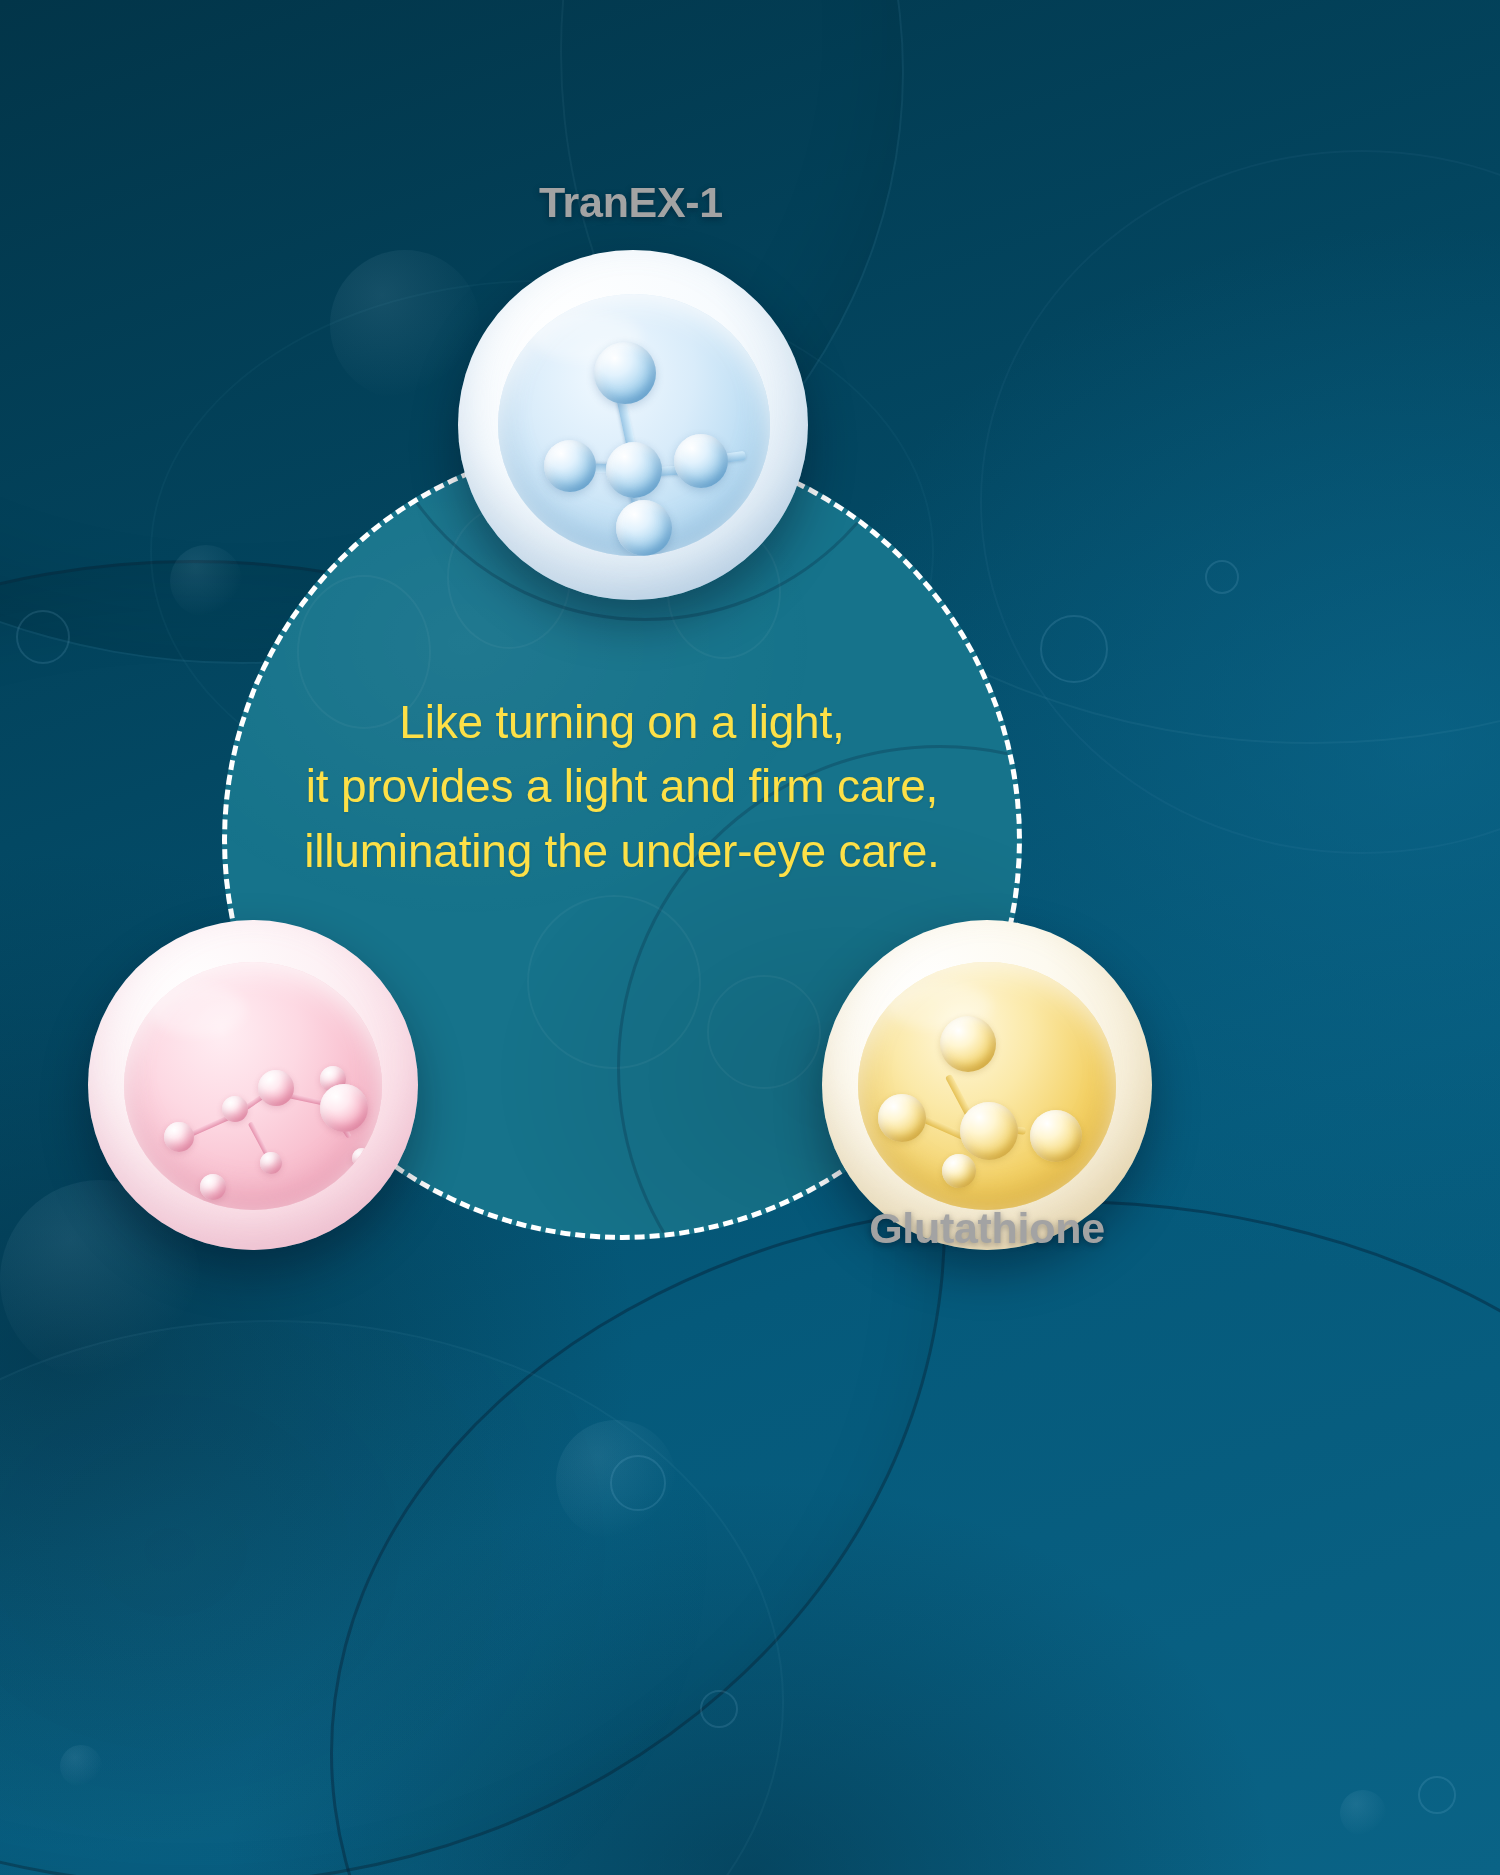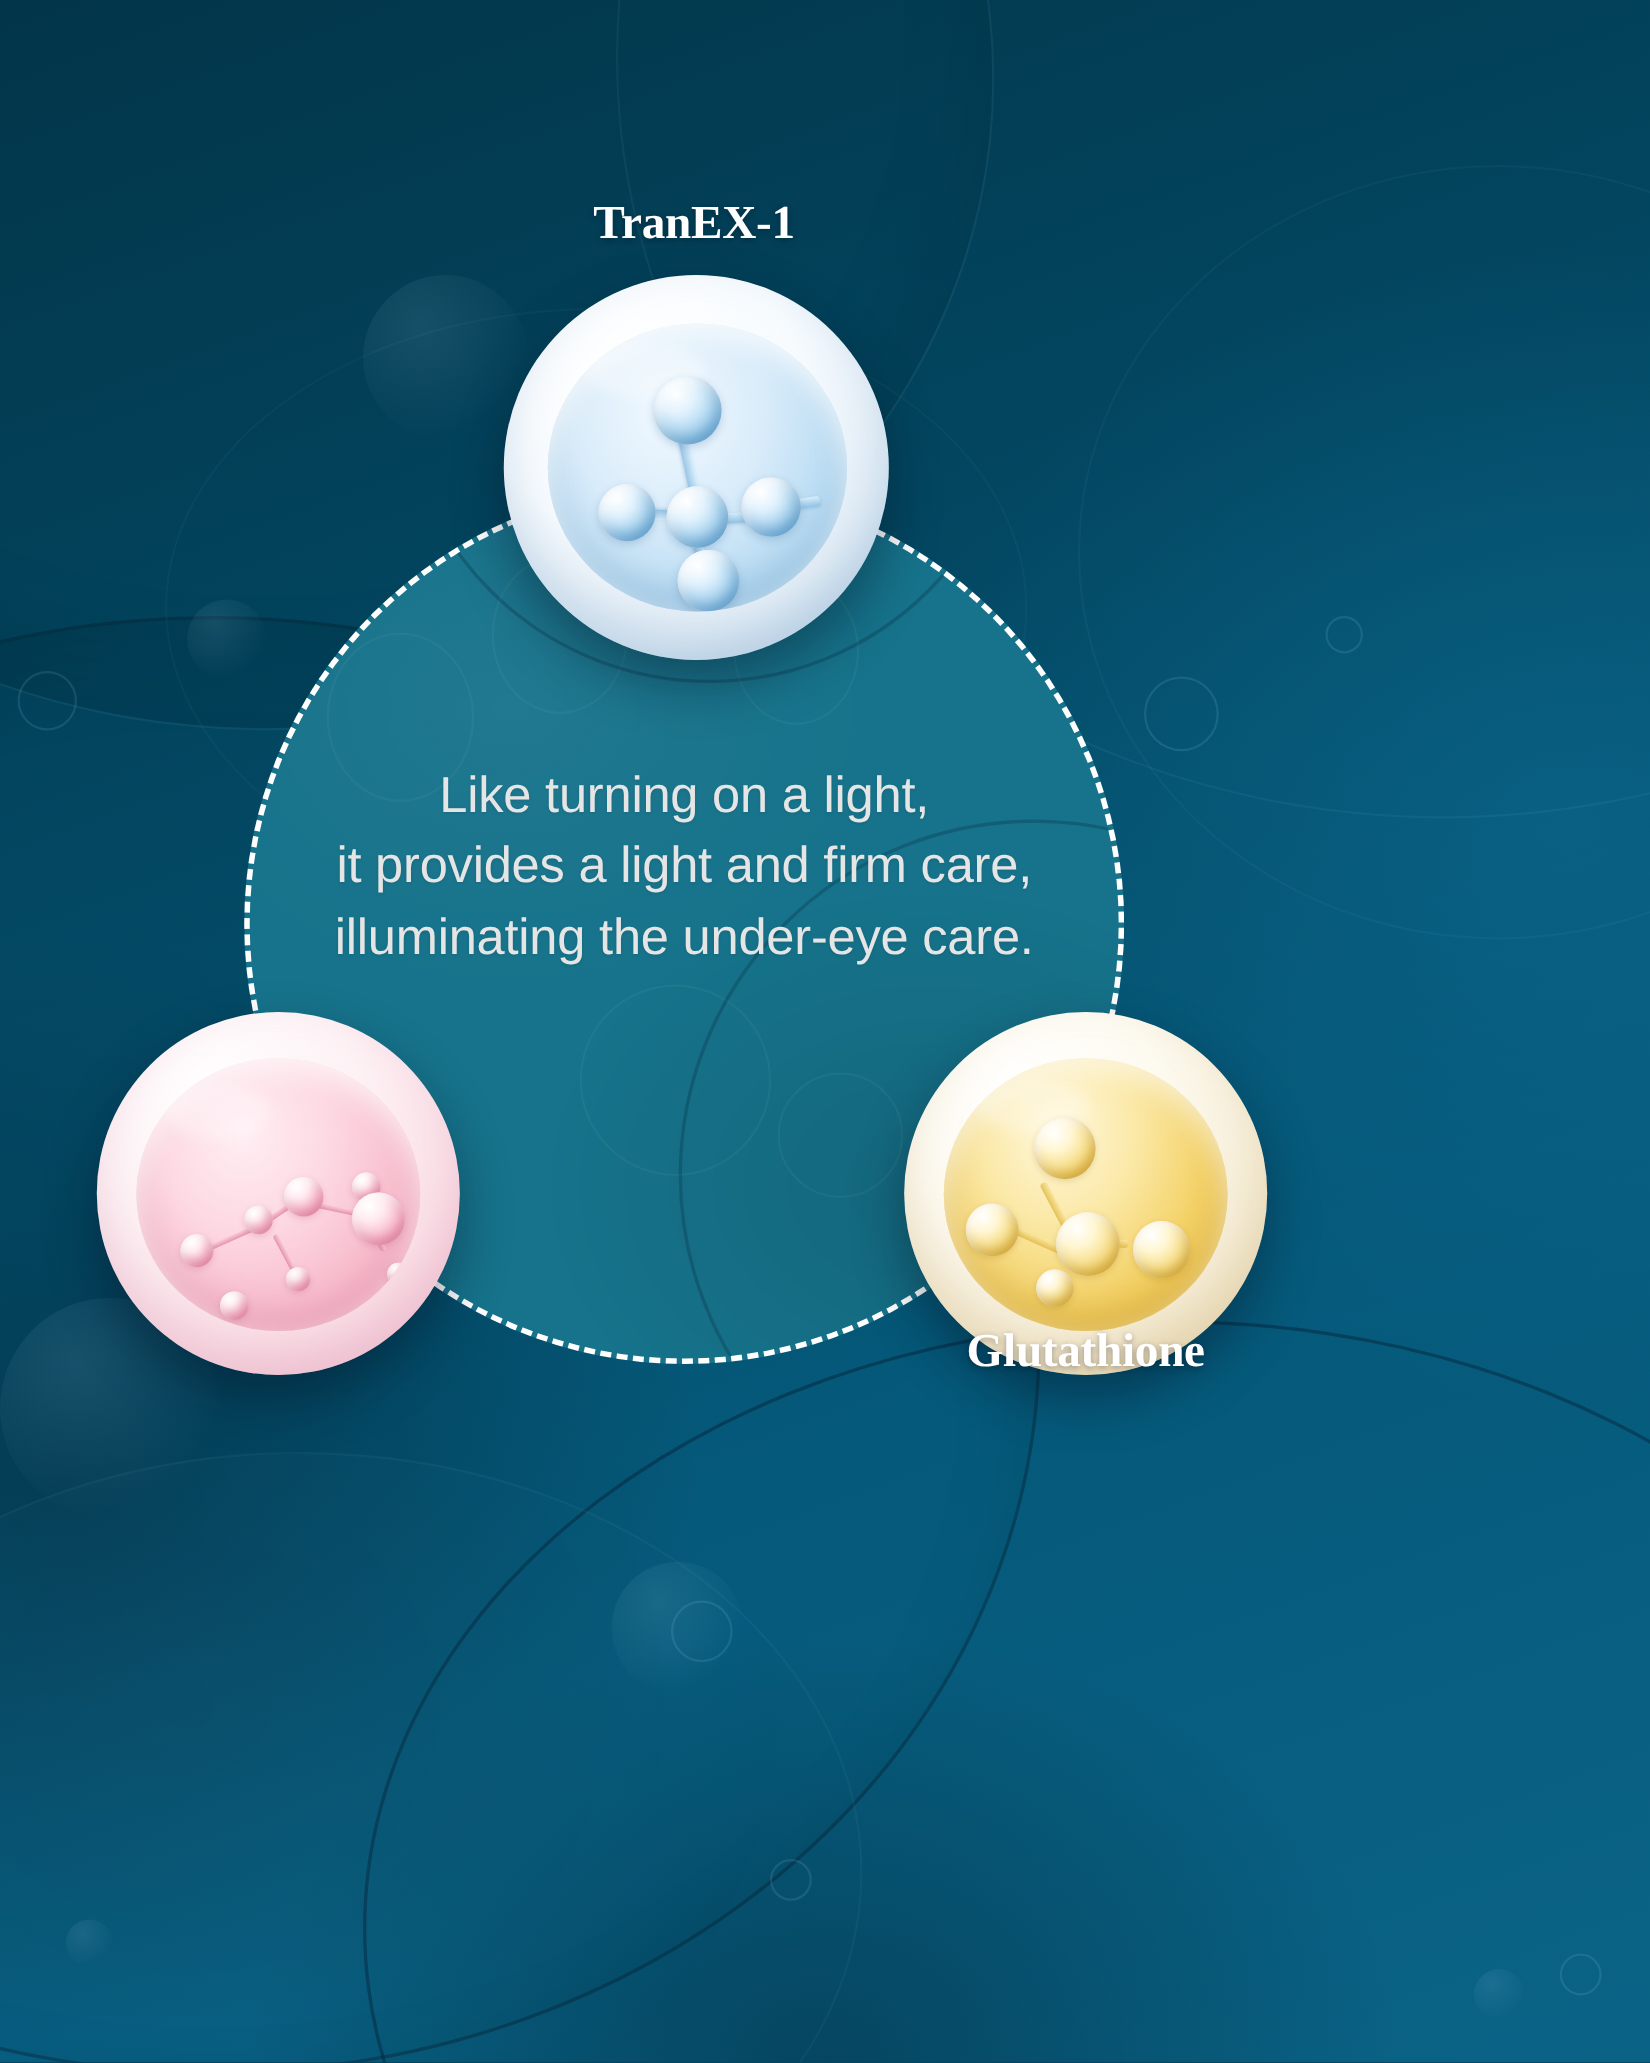--- a/index.html
+++ b/index.html
@@ -58,21 +58,21 @@
     background:
       radial-gradient(ellipse 70% 55% at 30% 25%, rgba(255,255,255,.045), rgba(255,255,255,0) 65%),
       radial-gradient(ellipse 65% 50% at 78% 80%, rgba(0,0,0,.10), rgba(0,0,0,0) 68%);
   }
   .venn-tex-ring{position:absolute;border-radius:50%;border:2px solid rgba(255,255,255,.045);}
   .venn-tex-dark{position:absolute;border-radius:50%;border:3px solid rgba(10,48,70,.30);}
 
   
   #center-text{
     position:absolute;left:222px;top:690px;width:800px;
-    text-align:center;color:#e5e5e5;
+    text-align:center;color:#fde047;
     font-size:46px;line-height:1.40;font-weight:300;
     letter-spacing:-0.2px;
     font-family:"Liberation Sans","DejaVu Sans",sans-serif;
     text-shadow:0 1px 3px rgba(0,0,0,.10);
   }
   #center-text .ln{display:block;white-space:nowrap;}
 
   
   .node{position:absolute;}
   .sphere{
@@ -122,22 +122,22 @@
     box-shadow:inset 0 10px 26px rgba(255,255,255,.70), inset 0 -16px 30px rgba(180,135,30,.35);
   }
   .m-gold{background:radial-gradient(circle at 33% 26%, #ffffff 0%, #fff6d2 28%, #f7dd86 60%, #eec44c 85%, #e6b733 100%);
     box-shadow:inset -3px -5px 10px rgba(165,120,20,.42), inset 3px 4px 8px rgba(255,255,255,.85), 0 2px 6px rgba(150,110,15,.20);}
   .b-gold{background:linear-gradient(180deg, rgba(250,230,160,.95), rgba(225,185,70,.85));}
 
   .spec{position:absolute;border-radius:50%;background:rgba(255,255,255,.55);filter:blur(6px);}
 
   
   .label{
-    position:absolute;color:#ffffff;font-weight:bold;
-    font-family:Liberation Serif, serif;
+    position:absolute;color:#a3a3a3;font-weight:bold;
+    font-family:Liberation Sans, sans-serif;
     white-space:nowrap;letter-spacing:-0.3px;
     text-shadow:0 2px 6px rgba(0,10,24,.35);
   }
   #label-tranex{left:0;top:178px;width:1262px;text-align:center;font-size:43px;}
   #label-arbutin{left:88px;top:1272px;width:330px;text-align:center;font-size:43px;}
   #label-gluta{left:822px;top:1204px;width:330px;text-align:center;font-size:43px;}
 </style>
 </head>
 <body>
 

